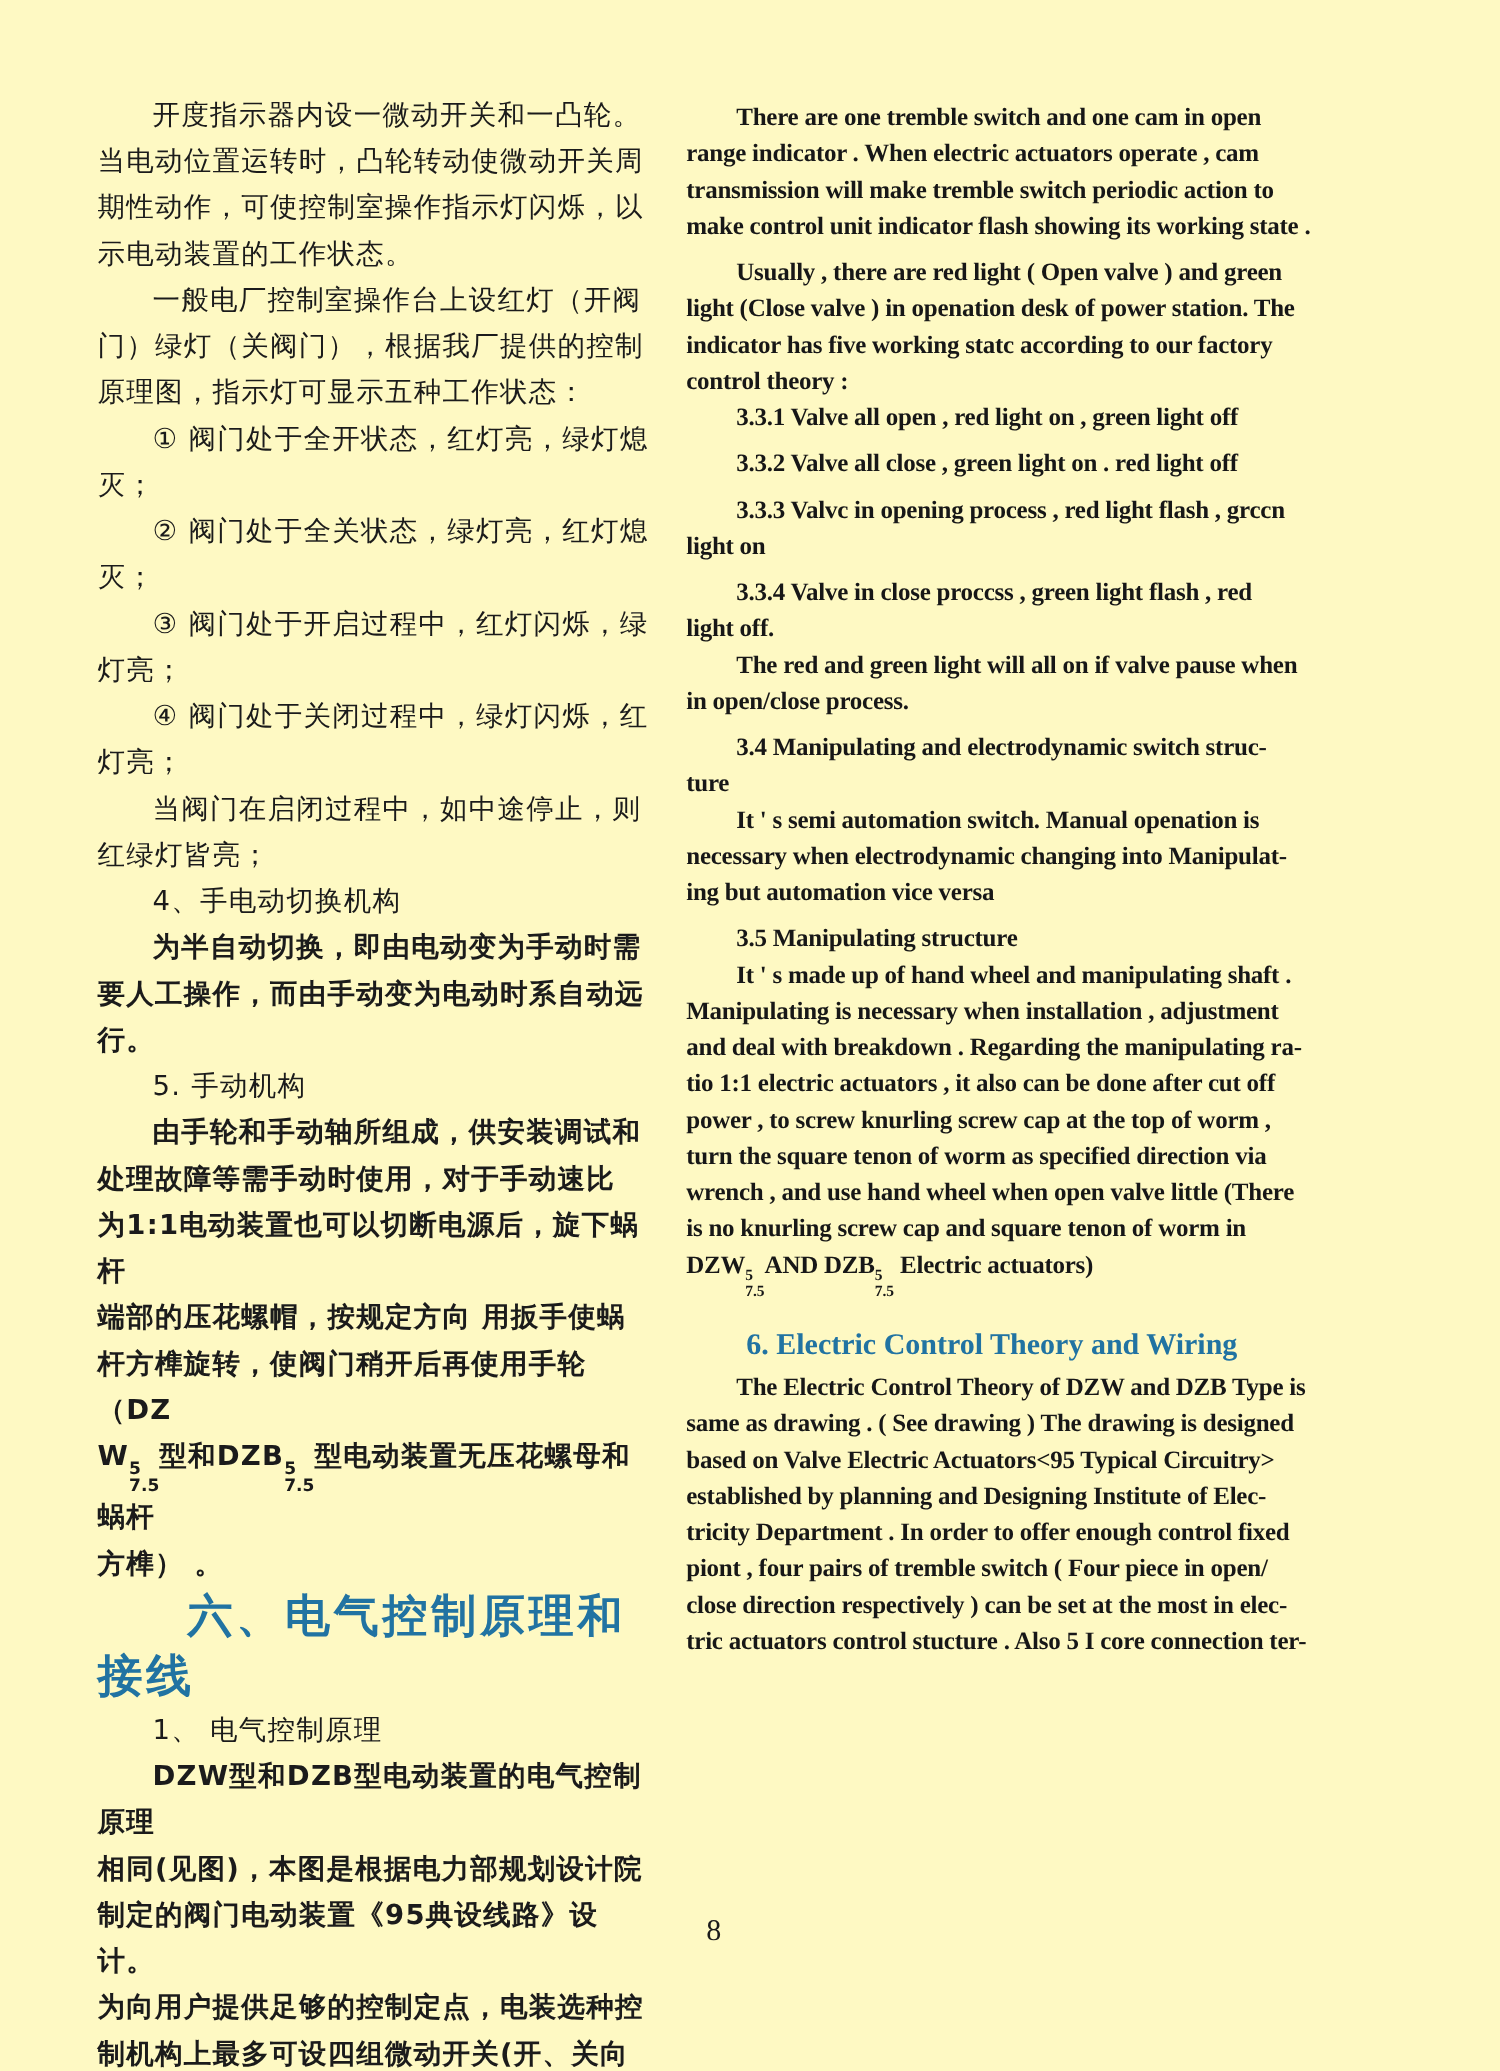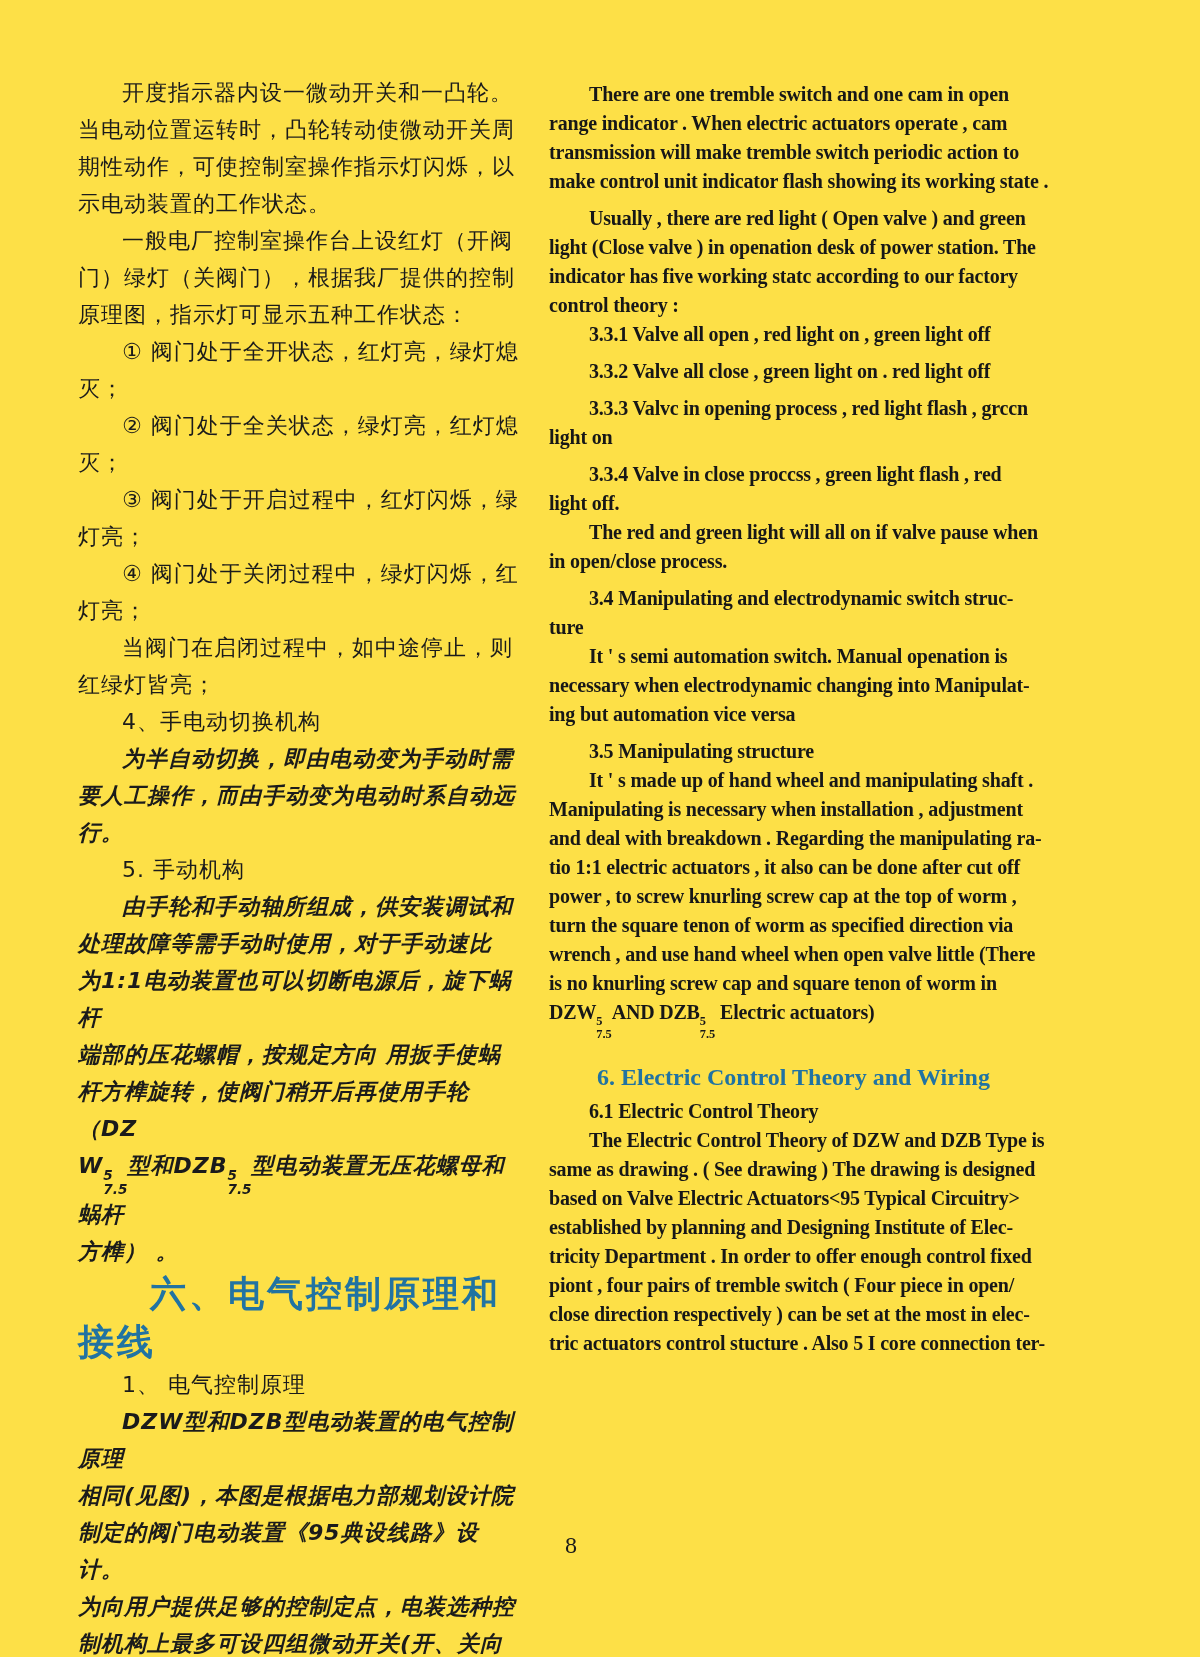--- a/index.html
+++ b/index.html
@@ -4,41 +4,41 @@
 <style>
   * { margin: 0; padding: 0; box-sizing: border-box; }
   html, body { background: #ffffff; }
   body { font-family: "Liberation Serif", serif; color: #1c1c1c; }
 
   .page {
     position: relative;
     width: 1200px;
     height: 1657px;
     margin: 0 auto;
-    background: #fde047;
+    background: #fef9c3;
     overflow: hidden;
   }
 
   
   .col-left {
     position: absolute;
     left: 78px;
     top: 74px;
     width: 446px;
     font-family: "DejaVu Sans", sans-serif;
     font-size: 22px;
     line-height: 37px;
     letter-spacing: 1px;
     color: #1b1b1b;
   }
   .col-left p {
     white-space: pre-line;
     text-indent: 2em;
   }
-  .col-left p.bold { font-weight: bold; font-style: italic; }
+  .col-left p.bold { font-weight: bold; }
   .zh-heading {
     color: var(--accent, #2173a2);
     font-weight: bold;
     font-size: 36px;
     line-height: 48px;
     letter-spacing: 3px;
     white-space: pre-line;
     text-indent: 0;
   }
 
@@ -165,21 +165,20 @@
     <p><span>It ' s made up of hand wheel and manipulating shaft .
 Manipulating is necessary when installation , adjustment
 and deal with breakdown . Regarding the manipulating ra-
 tio 1:1 electric actuators , it also can be done after cut off
 power , to screw knurling screw cap at the top of worm ,
 turn the square tenon of worm as specified direction via
 wrench , and use hand wheel when open valve little (There
 is no knurling screw cap and square tenon of worm in
 DZW</span><span class="frac"><span>5</span><span>7.5</span></span><span>AND DZB</span><span class="frac"><span>5</span><span>7.5</span></span><span> Electric actuators)</span></p>
     <p class="en-heading">6. Electric Control Theory and Wiring</p>
-    <p>6.1 Electric Control Theory</p>
     <p>The Electric Control Theory of DZW and DZB Type is
 same as drawing . ( See drawing ) The drawing is designed
 based on Valve Electric Actuators&lt;95 Typical Circuitry&gt;
 established by planning and Designing Institute of Elec-
 tricity Department . In order to offer enough control fixed
 piont , four pairs of tremble switch ( Four piece in open/
 close direction respectively ) can be set at the most in elec-
 tric actuators control stucture . Also 5 I core connection ter-</p>
   </div>
 

